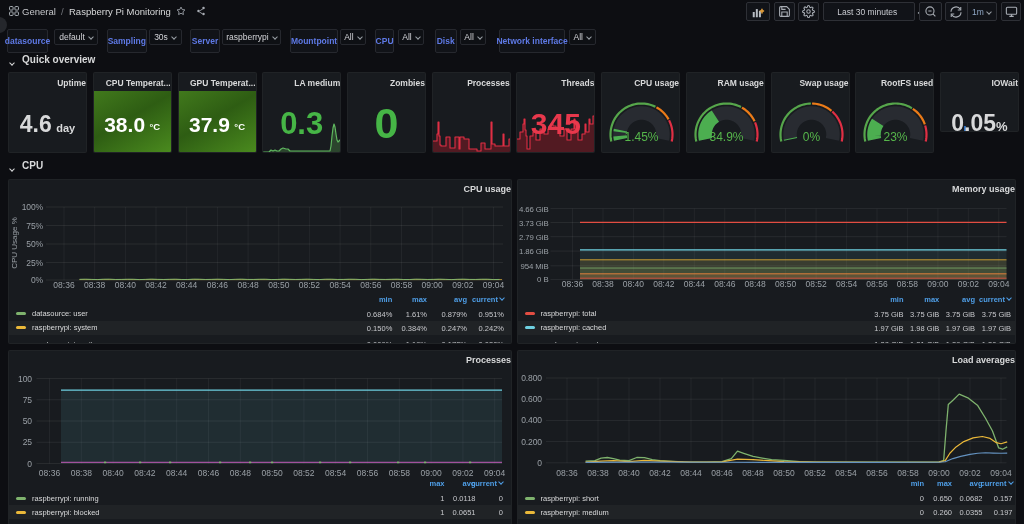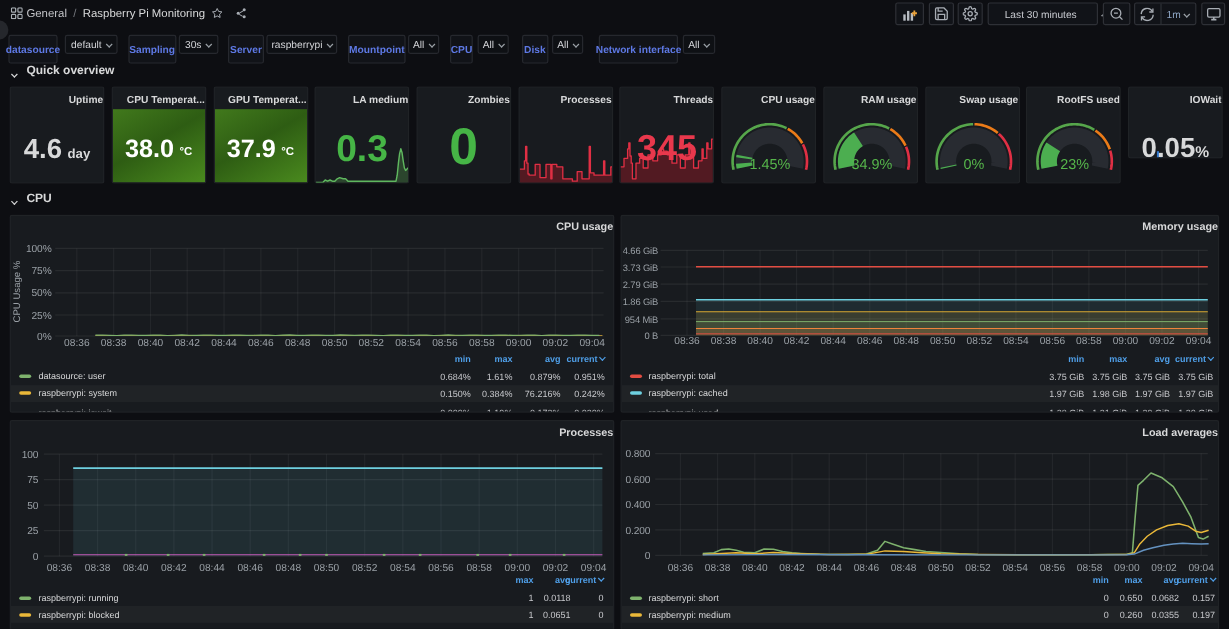--- a/index.html
+++ b/index.html
@@ -331,21 +331,21 @@
       <div class="lv" style="left:313.3px;top:3px;width:70px">0.684%</div>
       <div class="lv" style="left:348px;top:3px;width:70px">1.61%</div>
       <div class="lv" style="left:388px;top:3px;width:70px">0.879%</div>
       <div class="lv" style="left:425px;top:3px;width:70px">0.951%</div>
     </div>
     <div class="lrow" style="top:140.5px;background:rgba(255,255,255,0.035);">
       <span class="sw" style="background:#EAB839"></span>
       <span>raspberrypi: system</span>
       <div class="lv" style="left:313.3px;top:3px;width:70px">0.150%</div>
       <div class="lv" style="left:348px;top:3px;width:70px">0.384%</div>
-      <div class="lv" style="left:388px;top:3px;width:70px">76.216%</div>
+      <div class="lv" style="left:388px;top:3px;width:70px">0.247%</div>
       <div class="lv" style="left:425px;top:3px;width:70px">0.242%</div>
     </div>
     <div class="lrow" style="top:157px;">
       <span class="sw" style="background:#6ED0E0"></span>
       <span>raspberrypi: iowait</span>
       <div class="lv" style="left:313.3px;top:3px;width:70px">0.009%</div>
       <div class="lv" style="left:348px;top:3px;width:70px">1.19%</div>
       <div class="lv" style="left:388px;top:3px;width:70px">0.173%</div>
       <div class="lv" style="left:425px;top:3px;width:70px">0.030%</div>
     </div>

